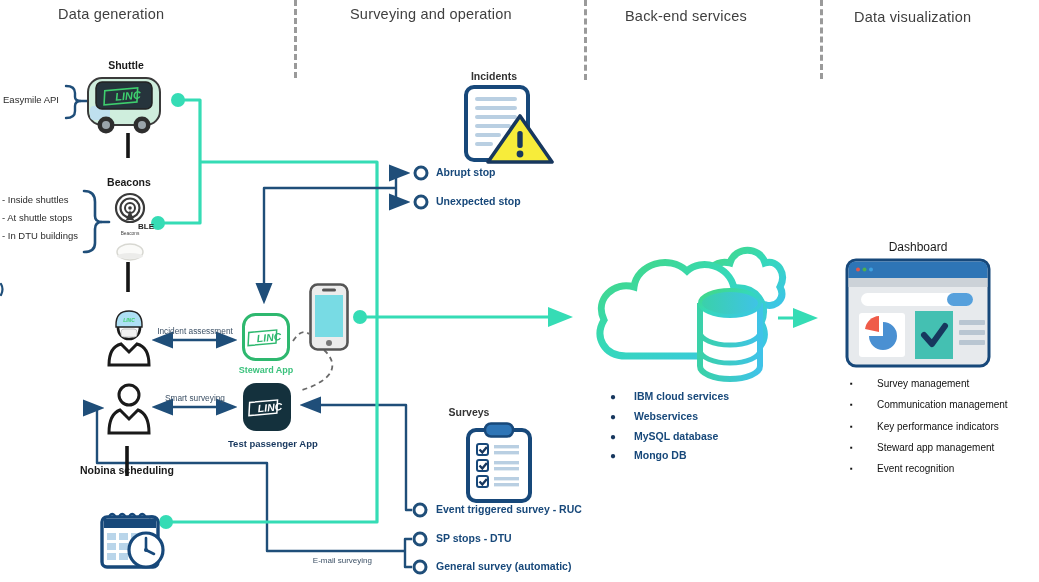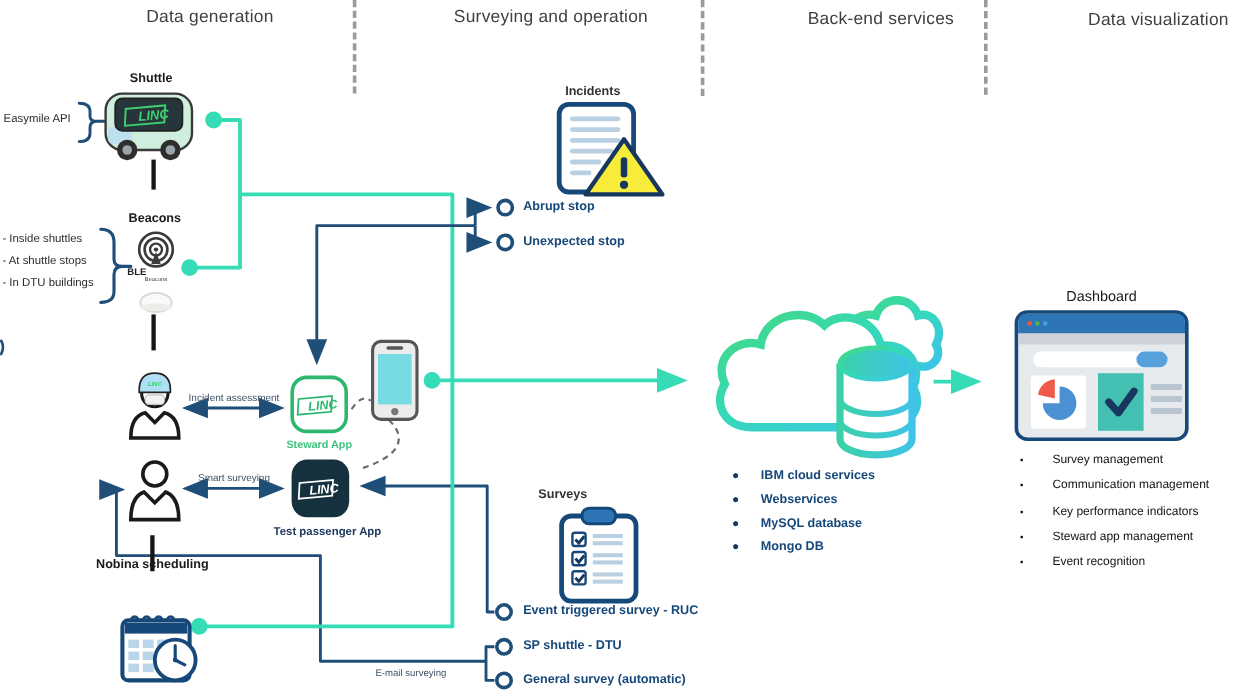--- a/index.html
+++ b/index.html
@@ -1,19 +1,19 @@
 <!DOCTYPE html>
 <html><head>
 <meta charset="utf-8">
 <style>
   html,body{margin:0;padding:0;background:#fff;}
   .canvas{position:relative;width:1039px;height:582px;background:#fff;overflow:hidden;
           font-family:"Liberation Sans",sans-serif;}
   .abs{position:absolute;}
-  .col-header{font-size:14.5px;color:#3f3f3f;text-align:right;letter-spacing:.2px;}
+  .col-header{font-size:14.5px;color:#3f3f3f;text-align:left;letter-spacing:.2px;}
   .divider{position:absolute;top:0;width:0;border-left:3px dashed #9a9a9a;}
   .lbl-bold{font-size:10.5px;font-weight:bold;color:#1a1a1a;text-align:center;}
   .note{font-size:9.5px;color:#2b2b2b;}
   .flow-lbl{font-size:8.3px;color:#3d5166;text-align:center;white-space:nowrap;}
   .navy-item{font-size:10.5px;font-weight:bold;color:#17487a;white-space:nowrap;}
   .app-lbl{font-size:9px;font-weight:bold;text-align:center;white-space:nowrap;}
   .list-row{position:absolute;display:flex;align-items:center;white-space:nowrap;}
   .list-row .bullet{width:24px;text-align:left;flex:0 0 auto;}
   .be-row .bullet{color:#17375e;font-size:10px;}
   .be-row .txt{font-size:10.5px;font-weight:bold;color:#17487a;}
@@ -123,21 +123,21 @@
 
   <svg class="abs" style="left:108px;top:192px;" width="44" height="70" viewBox="0 0 44 70">
     <circle cx="22" cy="16" r="14" fill="none" stroke="#3a3a3a" stroke-width="2.2"></circle>
     <circle cx="22" cy="16" r="9.5" fill="none" stroke="#3a3a3a" stroke-width="2.2"></circle>
     <circle cx="22" cy="16" r="5" fill="none" stroke="#3a3a3a" stroke-width="2"></circle>
     <circle cx="22" cy="16" r="1.8" fill="#3a3a3a"></circle>
     <path d="M22,18 L18,28 L26,28 Z" fill="#3a3a3a"></path>
     <ellipse cx="22" cy="60" rx="13" ry="8" fill="#fafaf8" stroke="#d8d8d2" stroke-width="1.5"></ellipse>
     <ellipse cx="22" cy="64" rx="13" ry="3" fill="#ececea"></ellipse>
   </svg>
-  <div class="abs" style="left:106px;top:222px;width:48px;text-align:left;font-size:8px;font-weight:bold;color:#222;">BLE</div>
+  <div class="abs" style="left:106px;top:222px;width:48px;text-align:right;font-size:8px;font-weight:bold;color:#222;">BLE</div>
   <div class="abs" style="left:106px;top:231px;width:48px;text-align:center;font-size:4.8px;color:#444;">Beacons</div>
 
   <div class="abs note" style="left:2px;top:194px;">- Inside shuttles</div>
   <div class="abs note" style="left:2px;top:212px;">- At shuttle stops</div>
   <div class="abs note" style="left:2px;top:230px;">- In DTU buildings</div>
 
   <svg class="abs" style="left:103px;top:303px;" width="52" height="64" viewBox="0 0 52 64">
     <circle cx="26" cy="25" r="11" fill="#fff" stroke="#1a1a1a" stroke-width="2.6"></circle>
     <path d="M13,22 Q13,8 26,8 Q39,8 39,22 L39,24 L13,24 Z" fill="#aee0f5" stroke="#222" stroke-width="1.4"></path>
     <text x="26" y="19" text-anchor="middle" font-size="5" font-style="italic" font-weight="bold" fill="#3ecf6e">LINC</text>
@@ -248,21 +248,21 @@
       <g transform="translate(0,32)">
         <rect x="13" y="23" width="11" height="11" rx="2" fill="#fff" stroke="#17487a" stroke-width="2"></rect>
         <path d="M15.5,28.5 l2.8,3 l4.6,-5.6" stroke="#17375e" stroke-width="2.4" fill="none"></path>
         <rect x="30" y="24" width="25" height="3.4" fill="#b9cfe2"></rect>
           <rect x="30" y="30" width="25" height="3.4" fill="#b9cfe2"></rect>
       </g>
     </g>
   </svg>
 
   <div class="abs navy-item" style="left:436px;top:503px;">Event triggered survey - RUC</div>
-  <div class="abs navy-item" style="left:436px;top:532px;">SP shuttle - DTU</div>
+  <div class="abs navy-item" style="left:436px;top:532px;">SP stops - DTU</div>
   <div class="abs navy-item" style="left:436px;top:560px;">General survey (automatic)</div>
 
   <svg class="abs" style="left:588px;top:236px;" width="200" height="150" viewBox="0 0 200 150">
     <defs>
       <linearGradient id="gCl" x1="0" y1="0" x2="1" y2="1">
         <stop offset="0%" stop-color="#45d77f"></stop>
           <stop offset="45%" stop-color="#35d9b8"></stop>
           <stop offset="100%" stop-color="#3cc4e8"></stop>
       </linearGradient>
       <linearGradient id="gCy" x1="0" y1="0" x2="1" y2="0">

